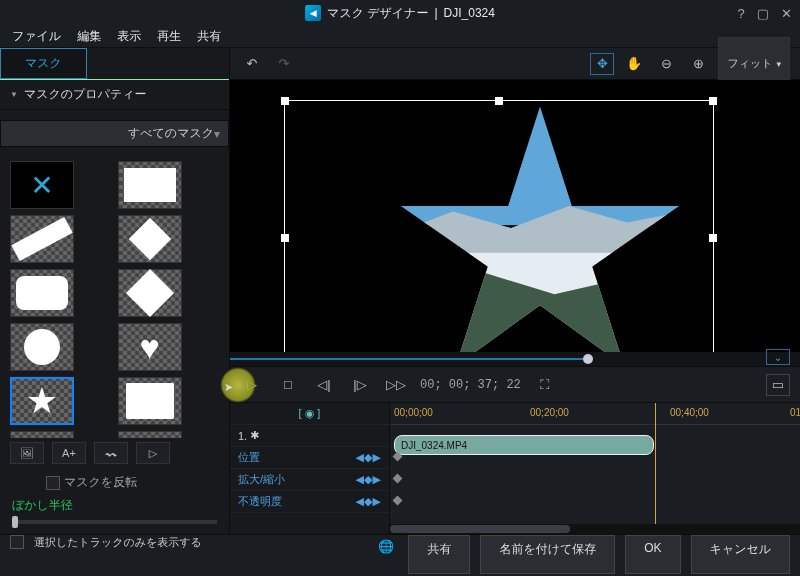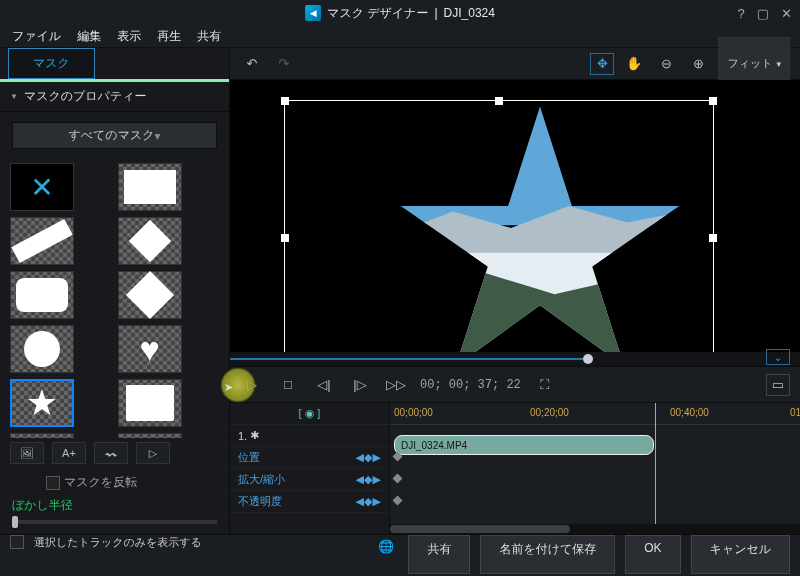--- a/index.html
+++ b/index.html
@@ -6,26 +6,26 @@
 body { background: #1a1d21; color: #ccc; width: 800px; height: 576px; overflow: hidden; font-size: 11px; }
 .titlebar { height: 26px; display: flex; align-items: center; padding: 0 8px; background: #1a1d21; }
 .titlebar .title { position: absolute; left: 50%; transform: translateX(-50%); display: flex; align-items: center; gap: 6px; color: #e6e6e6; font-size: 12px; }
 .titlebar .title .logo { width: 16px; height: 16px; background: linear-gradient(135deg,#00aee6,#006fa3); border-radius: 2px; display:flex;align-items:center;justify-content:center;font-size:9px;color:#fff;}
 .titlebar .win-ctrl { margin-left: auto; display: flex; gap: 12px; color: #aaa; font-size: 13px; }
 .menubar { height: 22px; display: flex; gap: 16px; padding: 0 12px; align-items: center; color: #e6e6e6; font-size: 12px; border-bottom:1px solid #0e0f11;}
 .menubar span { cursor: default; }
 
 .main { display: flex; height: 486px; }
 .left { width: 230px; background: #17191d; border-right: 1px solid #0c0d0f; display:flex;flex-direction:column;}
-.tabs { display: flex; border-bottom: 3px solid #86efac; padding-left: 8px; }
+.tabs { display: flex; border-bottom: 1px solid #86efac; }
 .tab { flex:0 0 auto; padding: 6px 24px; color:#aaa; border:1px solid transparent; font-size:12px;}
 .tab.active { color:#2ea6d8; border:1px solid #2f86b6; background:#121418;}
 .section-hdr { padding: 6px 10px; color:#ddd; font-size:12px; border-bottom:1px solid #0c0d0f; display:flex;align-items:center;gap:6px;}
 .section-hdr::before{content:"▼";font-size:8px;color:#999;}
-.dropdown { margin:10px 12px; background:#2a2e33; border:1px solid #0c0d0f; padding:4px 8px; display:flex;justify-content:center;align-items:center;font-size:12px;}
+.dropdown { margin:10px 0; background:#2a2e33; border:1px solid #0c0d0f; padding:4px 8px; display:flex;justify-content:flex-end;align-items:center;font-size:12px;}
 .dropdown::after{content:"▾";color:#888;}
 .mask-grid { flex:1; overflow:auto; padding:4px 10px; display:grid; grid-template-columns:1fr 1fr; gap:6px;}
 .mask-item { width:64px; height:48px; background:repeating-conic-gradient(#666 0 25%, #444 0 50%) 0/8px 8px; border:1px solid #333; display:flex;align-items:center;justify-content:center;}
 .mask-item.selected{border:2px solid #0a84ff;}
 .mask-item.nomask{background:#000;}
 .mask-item .shape{background:#fff;}
 .tool-row{display:flex;gap:8px;padding:4px 10px;}
 .tool-btn{width:34px;height:22px;border:1px solid #333;background:#1d2025;display:flex;align-items:center;justify-content:center;color:#bbb;font-size:11px;}
 .chk-row{padding:6px 12px;display:flex;align-items:center;gap:4px;font-size:12px;color:#a3a3a3;margin-left:34px;}
 .chk{width:14px;height:14px;border:1px solid #555;background:#222;}

